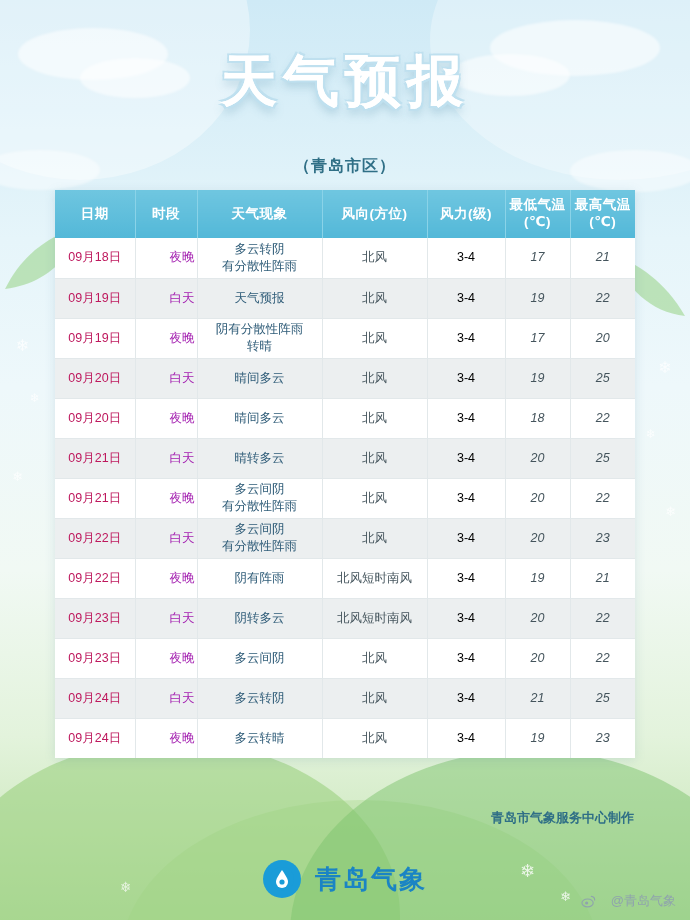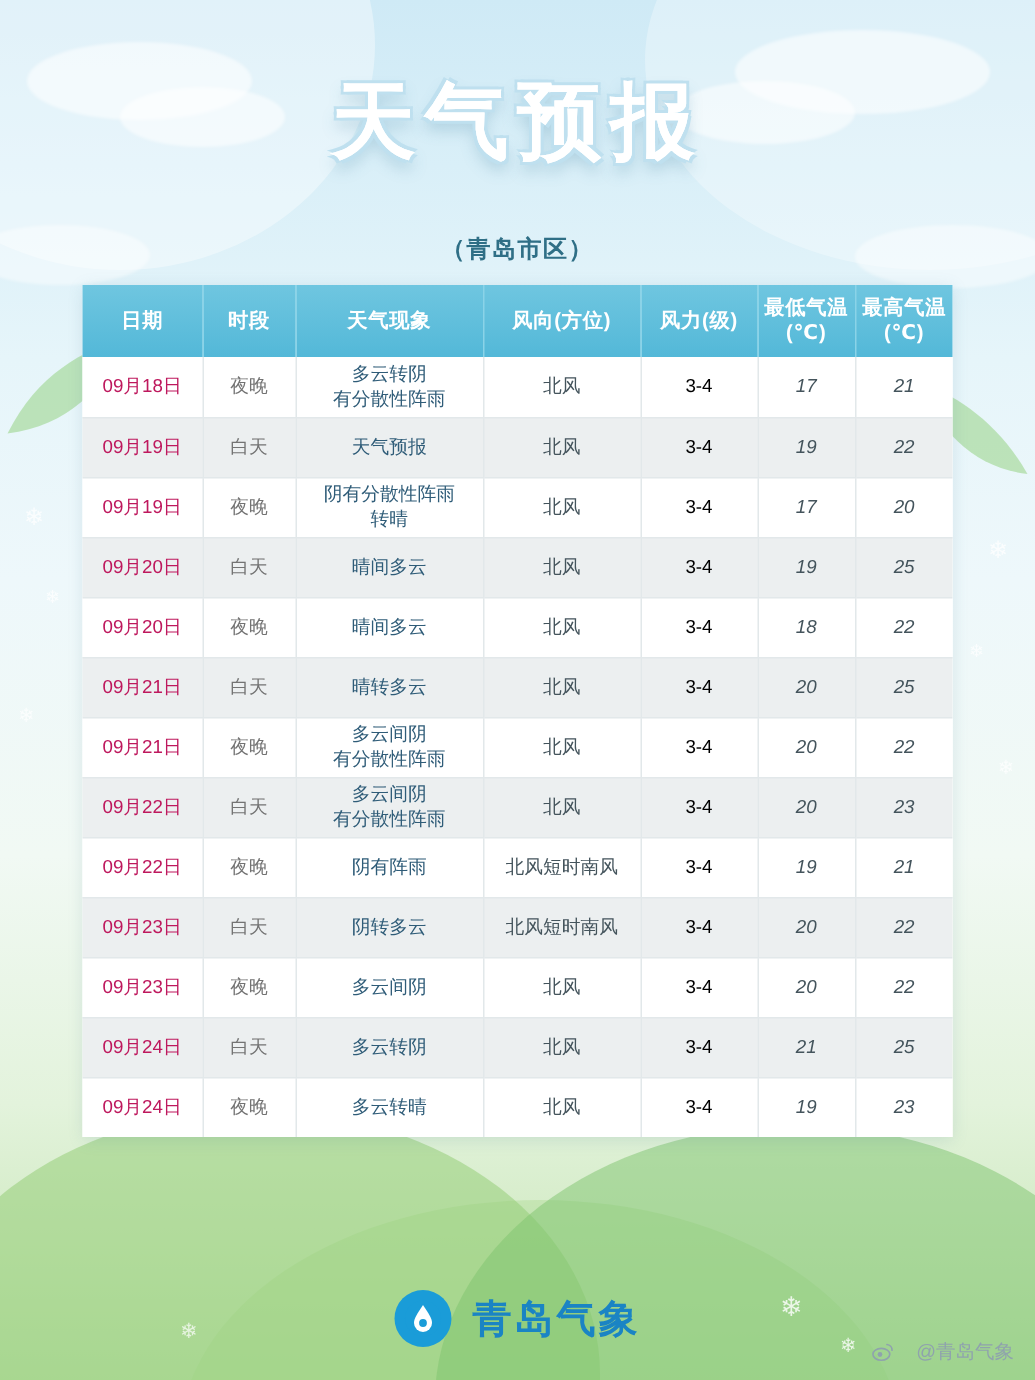--- a/index.html
+++ b/index.html
@@ -137,21 +137,21 @@
     border-right: 1px solid #e2e8ea;
     border-bottom: 1px solid #e2e8ea;
     line-height: 1.35;
     padding: 2px 2px;
   }
   tbody td:last-child { border-right: none; }
   tbody tr.odd td { background: #ffffff; }
   tbody tr.even td { background: #eceff0; }
   tbody tr:last-child td { border-bottom: none; }
   td.date { color: #be185d; }
-  td.period { color: #737373; }
+  td.period { color: #a21caf; text-align: right; }
   td.phenom { color: #2f5c78; }
   td.wdir { color: #44545c; }
   td.wforce { color: #000000; }
   td.tmin, td.tmax { color: #44545c; font-style: italic; }
 
   
   .issuer {
     position: absolute;
     right: 56px;
     top: 808px;
@@ -418,20 +418,21 @@
             <td class="wdir">北风</td>
             <td class="wforce">3-4</td>
             <td class="tmin">19</td>
             <td class="tmax">23</td>
           </tr>
         </tbody>
     </table>
   </div>
 
   <div class="issuer">
+    <div>青岛市气象服务中心制作</div>
   </div>
 
   <div class="brand">
     <span class="brand-logo">
       <svg width="26" height="26" viewBox="0 0 26 26" aria-hidden="true">
         <circle cx="13" cy="13" r="12" fill="#1a9cd8"></circle>
         <path d="M13 4 C 9 10, 7 13, 7 16 a6 6 0 0 0 12 0 c0-3-2-6-6-12 z" fill="#ffffff"></path>
         <circle cx="13" cy="16" r="2.6" fill="#1a9cd8"></circle>
       </svg>
     </span>

